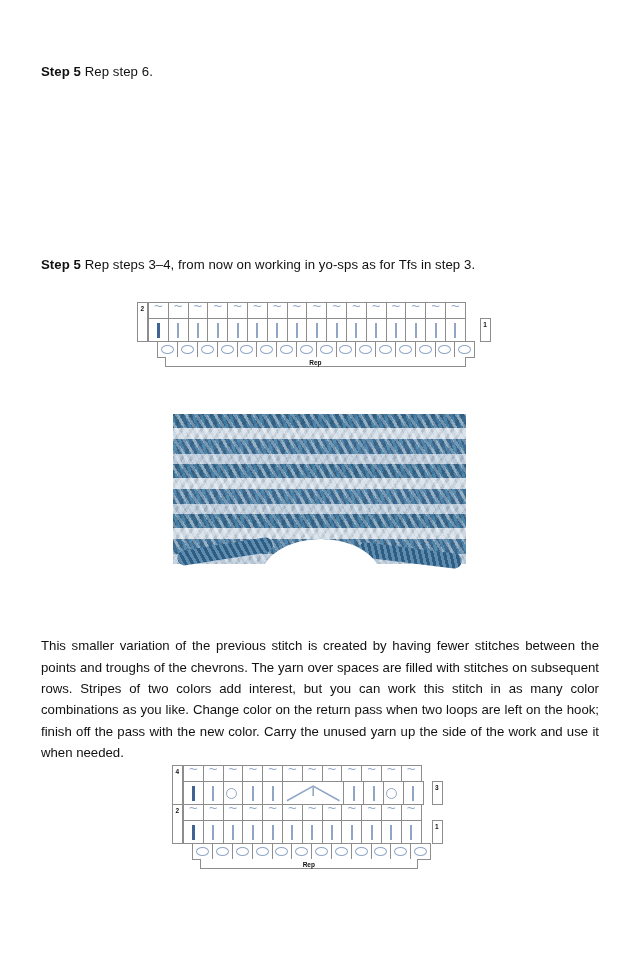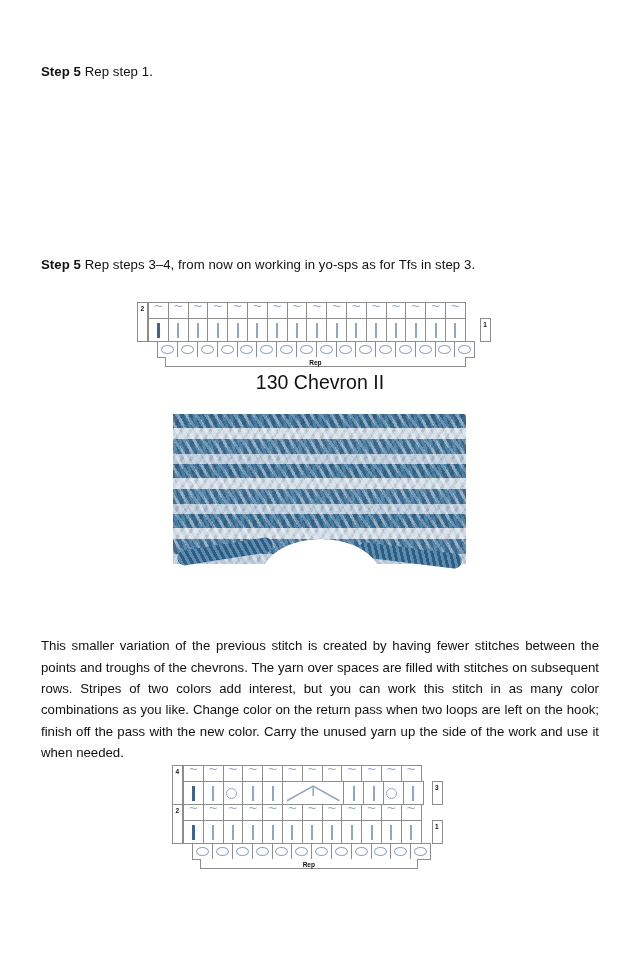--- a/index.html
+++ b/index.html
@@ -358,21 +358,21 @@
     text-align: justify;
     color: #111111;
   }
 </style>
 </head>
 <body>
 
 <div class="page">
 
   <div class="step-line step4">
-    <span class="step-label">Step 5</span><span> Rep step 1.</span>
+    <span class="step-label">Step 5</span><span> Rep step 6.</span>
   </div>
 
 
   <div class="step-line step5">
     <span class="step-label">Step 5</span><span> Rep steps 3–4, from now on working in yo-sps as for Tfs in step 3.</span>
   </div>
 
   <div class="chart" id="chart-top" style="left:148px; top:302px;">
       <div class="chart-grid">
         <div class="chart-row">
@@ -530,21 +530,20 @@
         <span class="chart-label" style="left: 2.5px; top: 2.5px;">2</span>
       </div>
       <div class="edge-box" style="position: absolute; left: 331.8px; top: 16px; width: 11px; height: 24px;">
         <span class="chart-label" style="left: 2.5px; top: 2.5px;">1</span>
       </div>
       <div class="rep-bracket" style="left: 16.64px; top: 55px; width: 301.6px; height: 10px;">
         <span class="rep-label">Rep</span>
       </div>
     </div>
 
-  <div class="pattern-title">130 Chevron II</div>
 
   <div class="swatch-photo">
     <div class="sw-body"></div>
     <div class="sw-chev"></div>
     <div class="sw-edge-rope" style="left:4px; bottom:24px; width:96px; height:15px; transform:rotate(-9deg);"></div>
     <div class="sw-edge-rope" style="right:4px; bottom:20px; width:104px; height:15px; transform:rotate(7deg);"></div>
     <div class="sw-valley"></div>
     <div class="sw-bump-cut-l"></div>
     <div class="sw-bump-cut-r"></div>
     <div class="sw-bottom-strip"></div>

